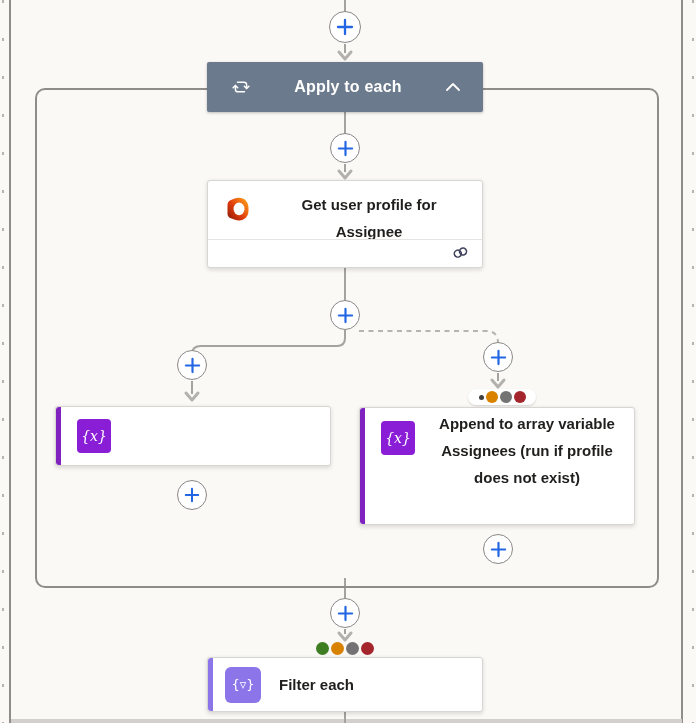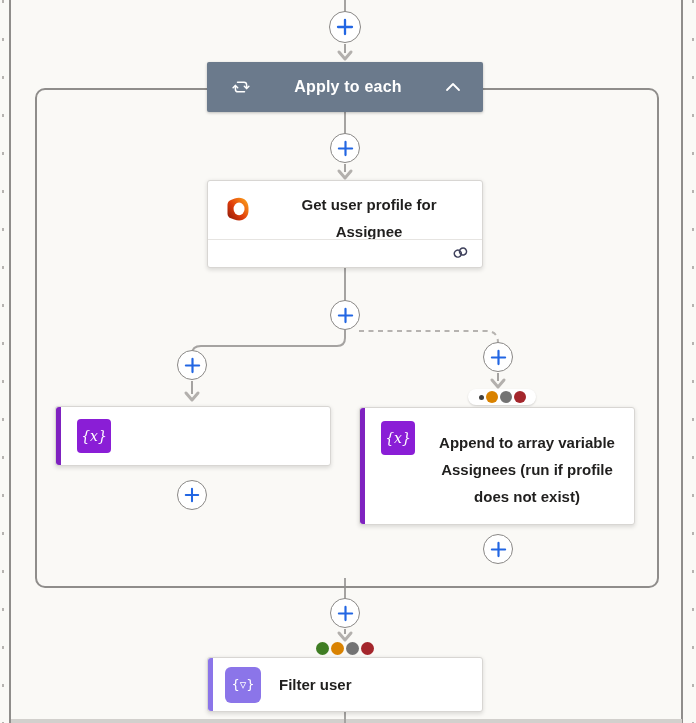--- a/index.html
+++ b/index.html
@@ -66,21 +66,21 @@
   
   .append-card-left{left:55px;top:406px;width:276px;height:60px;display:flex;align-items:center;}
   .append-card-right{left:359px;top:407px;width:276px;height:118px;display:flex;align-items:flex-start;}
   .vx-icon{
     width:34px;height:34px;border-radius:4px;background:#8a1ed6;
     display:flex;align-items:center;justify-content:center;flex:0 0 auto;
     margin-left:21px;margin-right:17px;
   }
   .vx-glyph{color:#fff;font-size:14px;font-style:italic;font-family:"DejaVu Serif",serif;}
   .append-card-right .vx-icon{margin-top:13px;}
-  .append-card-right .card-title{margin-top:21px;}
+  .append-card-right .card-title{margin-top:2px;}
   .append-title{width:190px;}
 
   
   .filter-card{left:207px;top:657px;width:276px;height:55px;display:flex;align-items:center;}
   .fx-icon{
     width:36px;height:36px;border-radius:6px;background:#8b75e9;
     display:flex;align-items:center;justify-content:center;flex:0 0 auto;
     margin-left:17px;margin-right:18px;
   }
   .fx-glyph{color:#fff;font-size:13px;font-family:"DejaVu Sans",sans-serif;}
@@ -209,21 +209,21 @@
   <span class="dot" style="background:#d98200"></span>
   <span class="dot" style="background:#737373"></span>
   <span class="dot" style="background:#a4262c"></span>
 </div>
 
 <div class="abs card filter-card">
   <div class="stripe" style="background:#8b75e9"></div>
   <span class="fx-icon">
     <span class="fx-glyph">{▿}</span>
   </span>
-  <div class="card-title">Filter user</div>
+  <div class="card-title">Filter each</div>
 </div>
 
 <div class="abs plus big" style="left:329px;top:11px">
     <svg width="18" height="18" viewBox="0 0 18 18">
       <path d="M9 2v14M2 9h14" stroke="#2266e3" stroke-width="2.3" stroke-linecap="round"></path>
     </svg>
   </div>
 <div class="abs plus" style="left:330px;top:133px">
     <svg width="17" height="17" viewBox="0 0 18 18">
       <path d="M9 2v14M2 9h14" stroke="#2266e3" stroke-width="2.3" stroke-linecap="round"></path>

